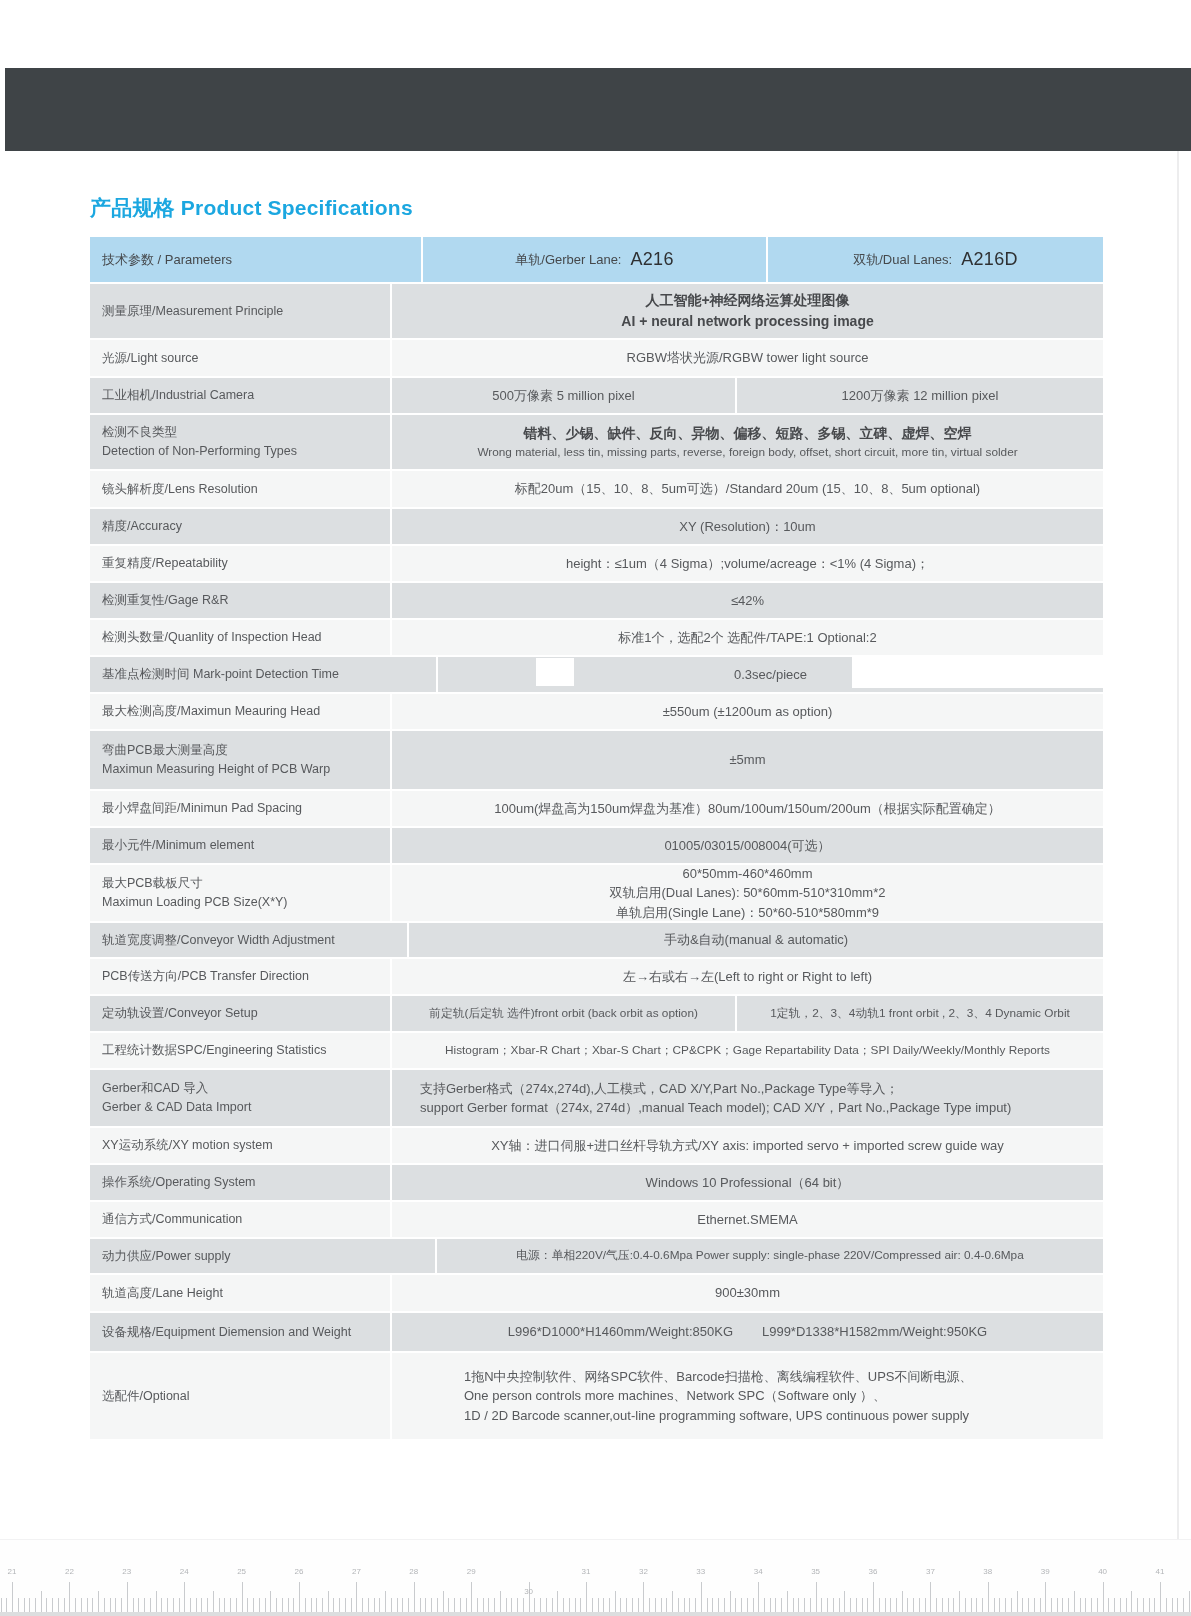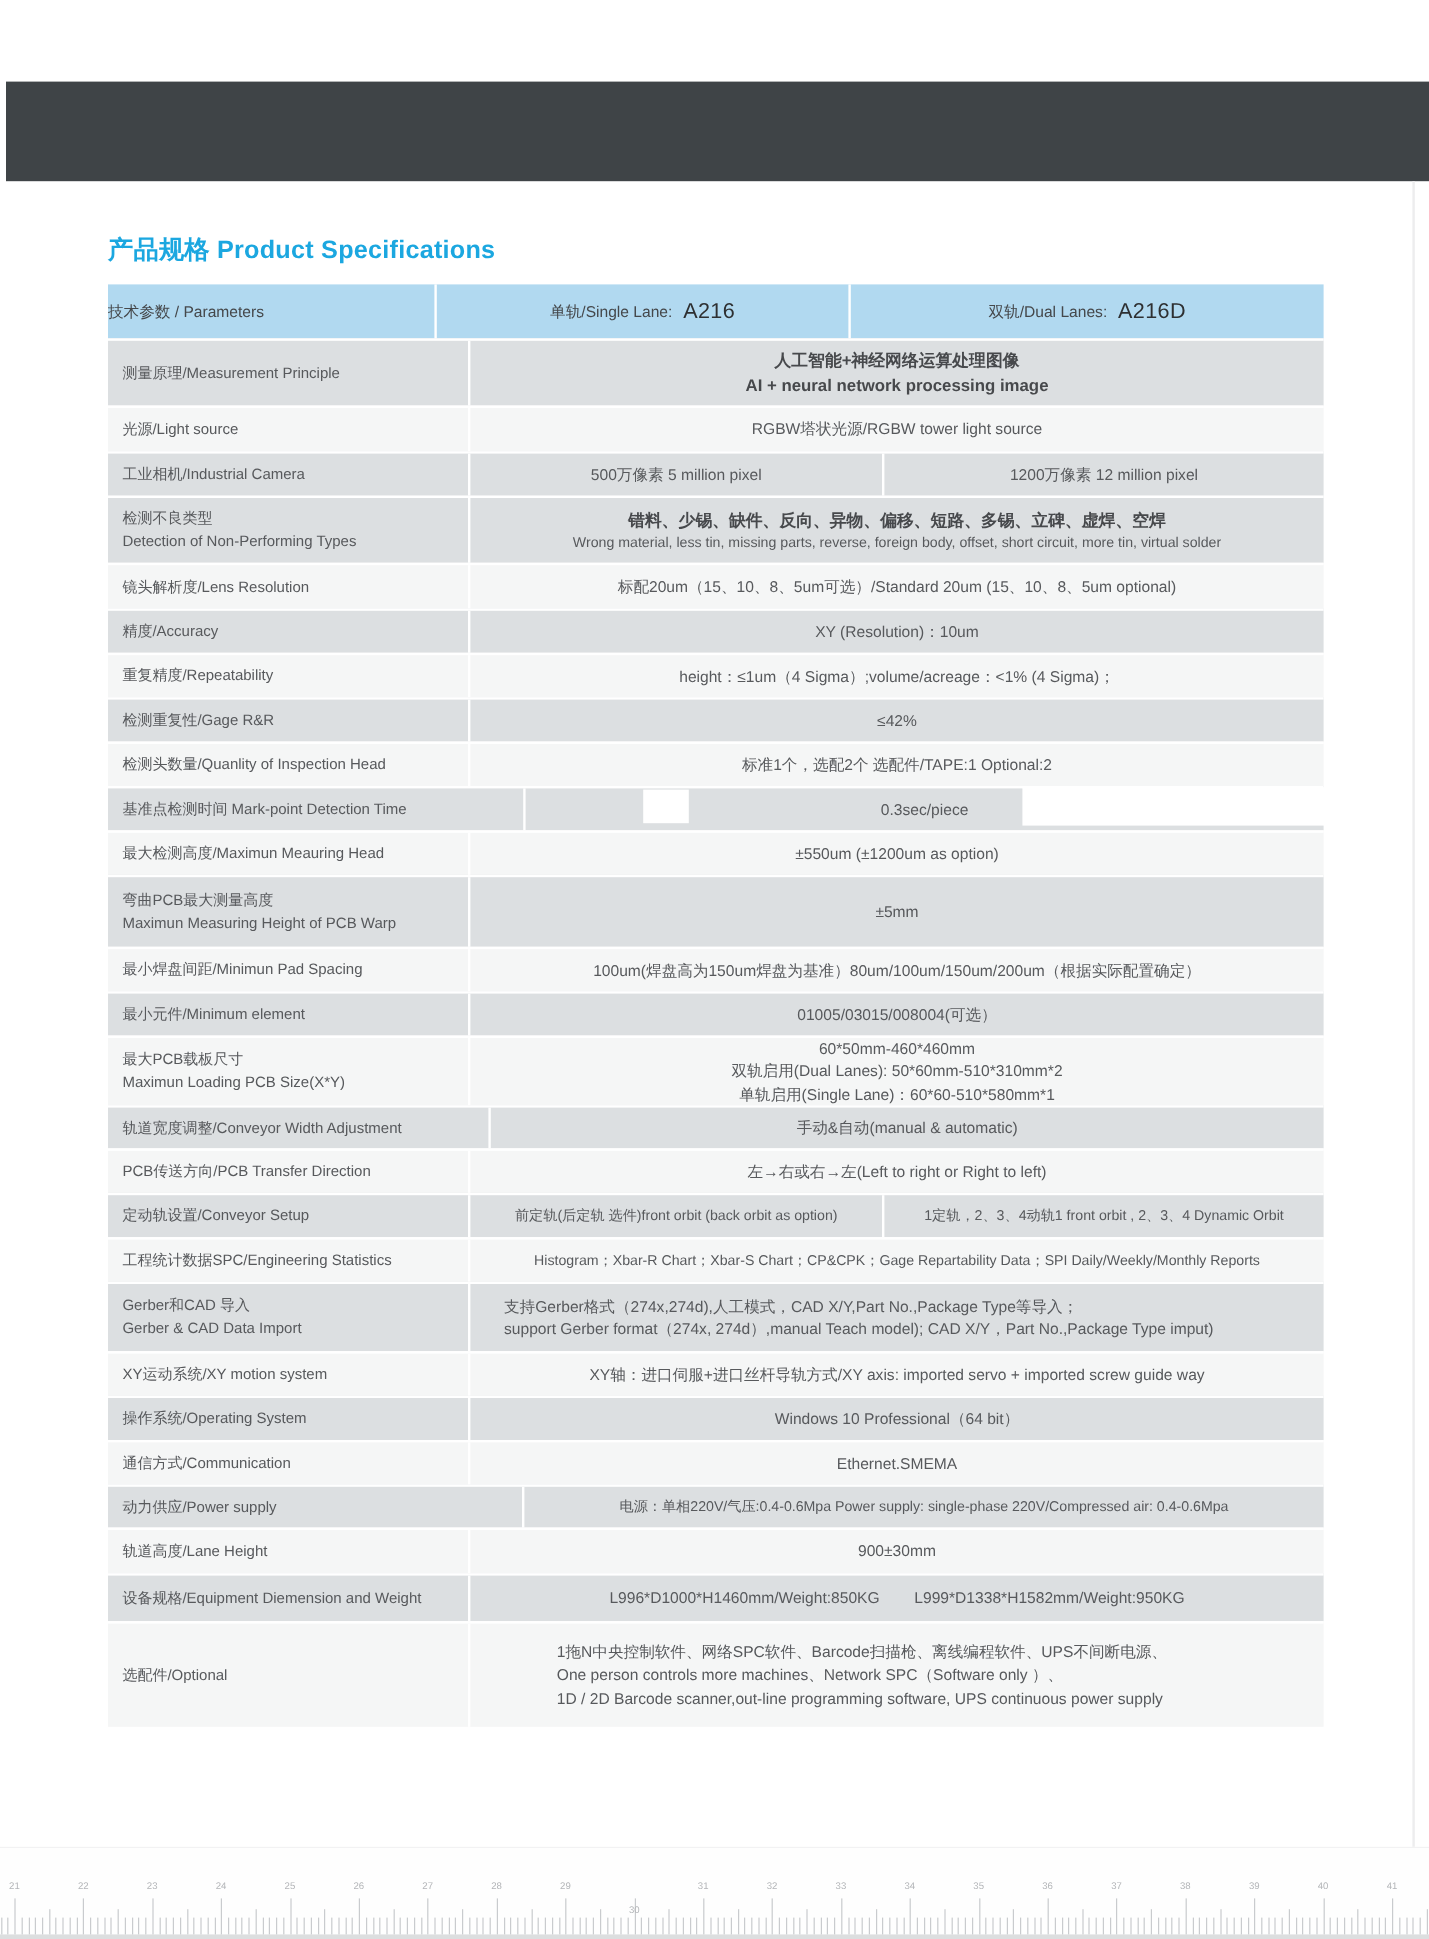--- a/index.html
+++ b/index.html
@@ -7,21 +7,21 @@
     width:1191px;height:1616px;position:relative;background:#ffffff;
     font-family:"Liberation Sans","DejaVu Sans",sans-serif;overflow:hidden;
     -webkit-font-smoothing:antialiased;
   }
   .top-band{position:absolute;left:5px;right:0;top:68px;height:83px;background:#3f4447;}
   .page-edge{position:absolute;left:1177px;top:151px;height:1389px;width:2px;background:#ededee;}
   .doc-title{position:absolute;left:90px;top:194px;font-size:21px;font-weight:bold;color:#1ba7e0;letter-spacing:0.2px;}
 
   .spec-table{position:absolute;left:90px;top:237px;width:1013px;color:#57595c;font-size:13px;}
   .thead{display:flex;height:45px;background:#b1d9f0;color:#45484b;}
-  .th-params{width:272px;box-sizing:border-box;display:flex;align-items:center;font-size:13px;}
+  .th-params{width:331px;box-sizing:border-box;padding-left:12px;display:flex;align-items:center;font-size:13px;}
   .th-lane{box-sizing:border-box;border-left:2px solid #fff;display:flex;align-items:center;justify-content:center;gap:9px;font-size:13px;}
   .th-lane.c2{width:345px;}
   .th-lane.c3{flex:1;}
   .model-name{font-size:18px;color:#2e3032;letter-spacing:0.3px;}
 
   .row{display:flex;border-top:2px solid #ffffff;box-sizing:border-box;}
   .row.g{background:#dcdfe1;}
   .row.w{background:#f5f6f6;}
   .lab{width:300px;box-sizing:border-box;padding-left:12px;padding-right:8px;display:flex;flex-direction:column;justify-content:center;font-size:12.5px;line-height:1.5;}
   .val{flex:1;box-sizing:border-box;border-left:2px solid #ffffff;display:flex;flex-direction:column;justify-content:center;align-items:center;text-align:center;line-height:1.5;}
@@ -45,21 +45,21 @@
 
 <div class="top-band"></div>
 <div class="page-edge"></div>
 
 <div class="doc-title">产品规格 Product Specifications</div>
 
 <div class="spec-table">
   <div class="thead">
     <div class="th-params">技术参数 / Parameters</div>
     <div class="th-lane c2">
-      <span>单轨/Single Lane:</span>
+      <span>单轨/Gerber Lane:</span>
       <span class="model-name">A216</span>
     </div>
     <div class="th-lane c3">
       <span>双轨/Dual Lanes:</span>
       <span class="model-name">A216D</span>
     </div>
   </div>
   <div>
       <div class="row g" style="height: 56px;">
         <div class="lab">
@@ -179,21 +179,21 @@
         </div>
       </div>
       <div class="row w" style="height: 58px;">
         <div class="lab">
           <div>最大PCB载板尺寸</div>
           <div>Maximun Loading PCB Size(X*Y)</div>
         </div>
         <div class="val">
           <div>60*50mm-460*460mm</div>
           <div>双轨启用(Dual Lanes): 50*60mm-510*310mm*2</div>
-          <div>单轨启用(Single Lane)：60*60-510*580mm*1</div>
+          <div>单轨启用(Single Lane)：50*60-510*580mm*9</div>
         </div>
       </div>
       <div class="row g" style="height: 36px; gap: 17px;">
         <div class="lab">
           <div>轨道宽度调整/Conveyor Width Adjustment</div>
         </div>
         <div class="val">
           <div>手动&amp;自动(manual &amp; automatic)</div>
         </div>
       </div>

